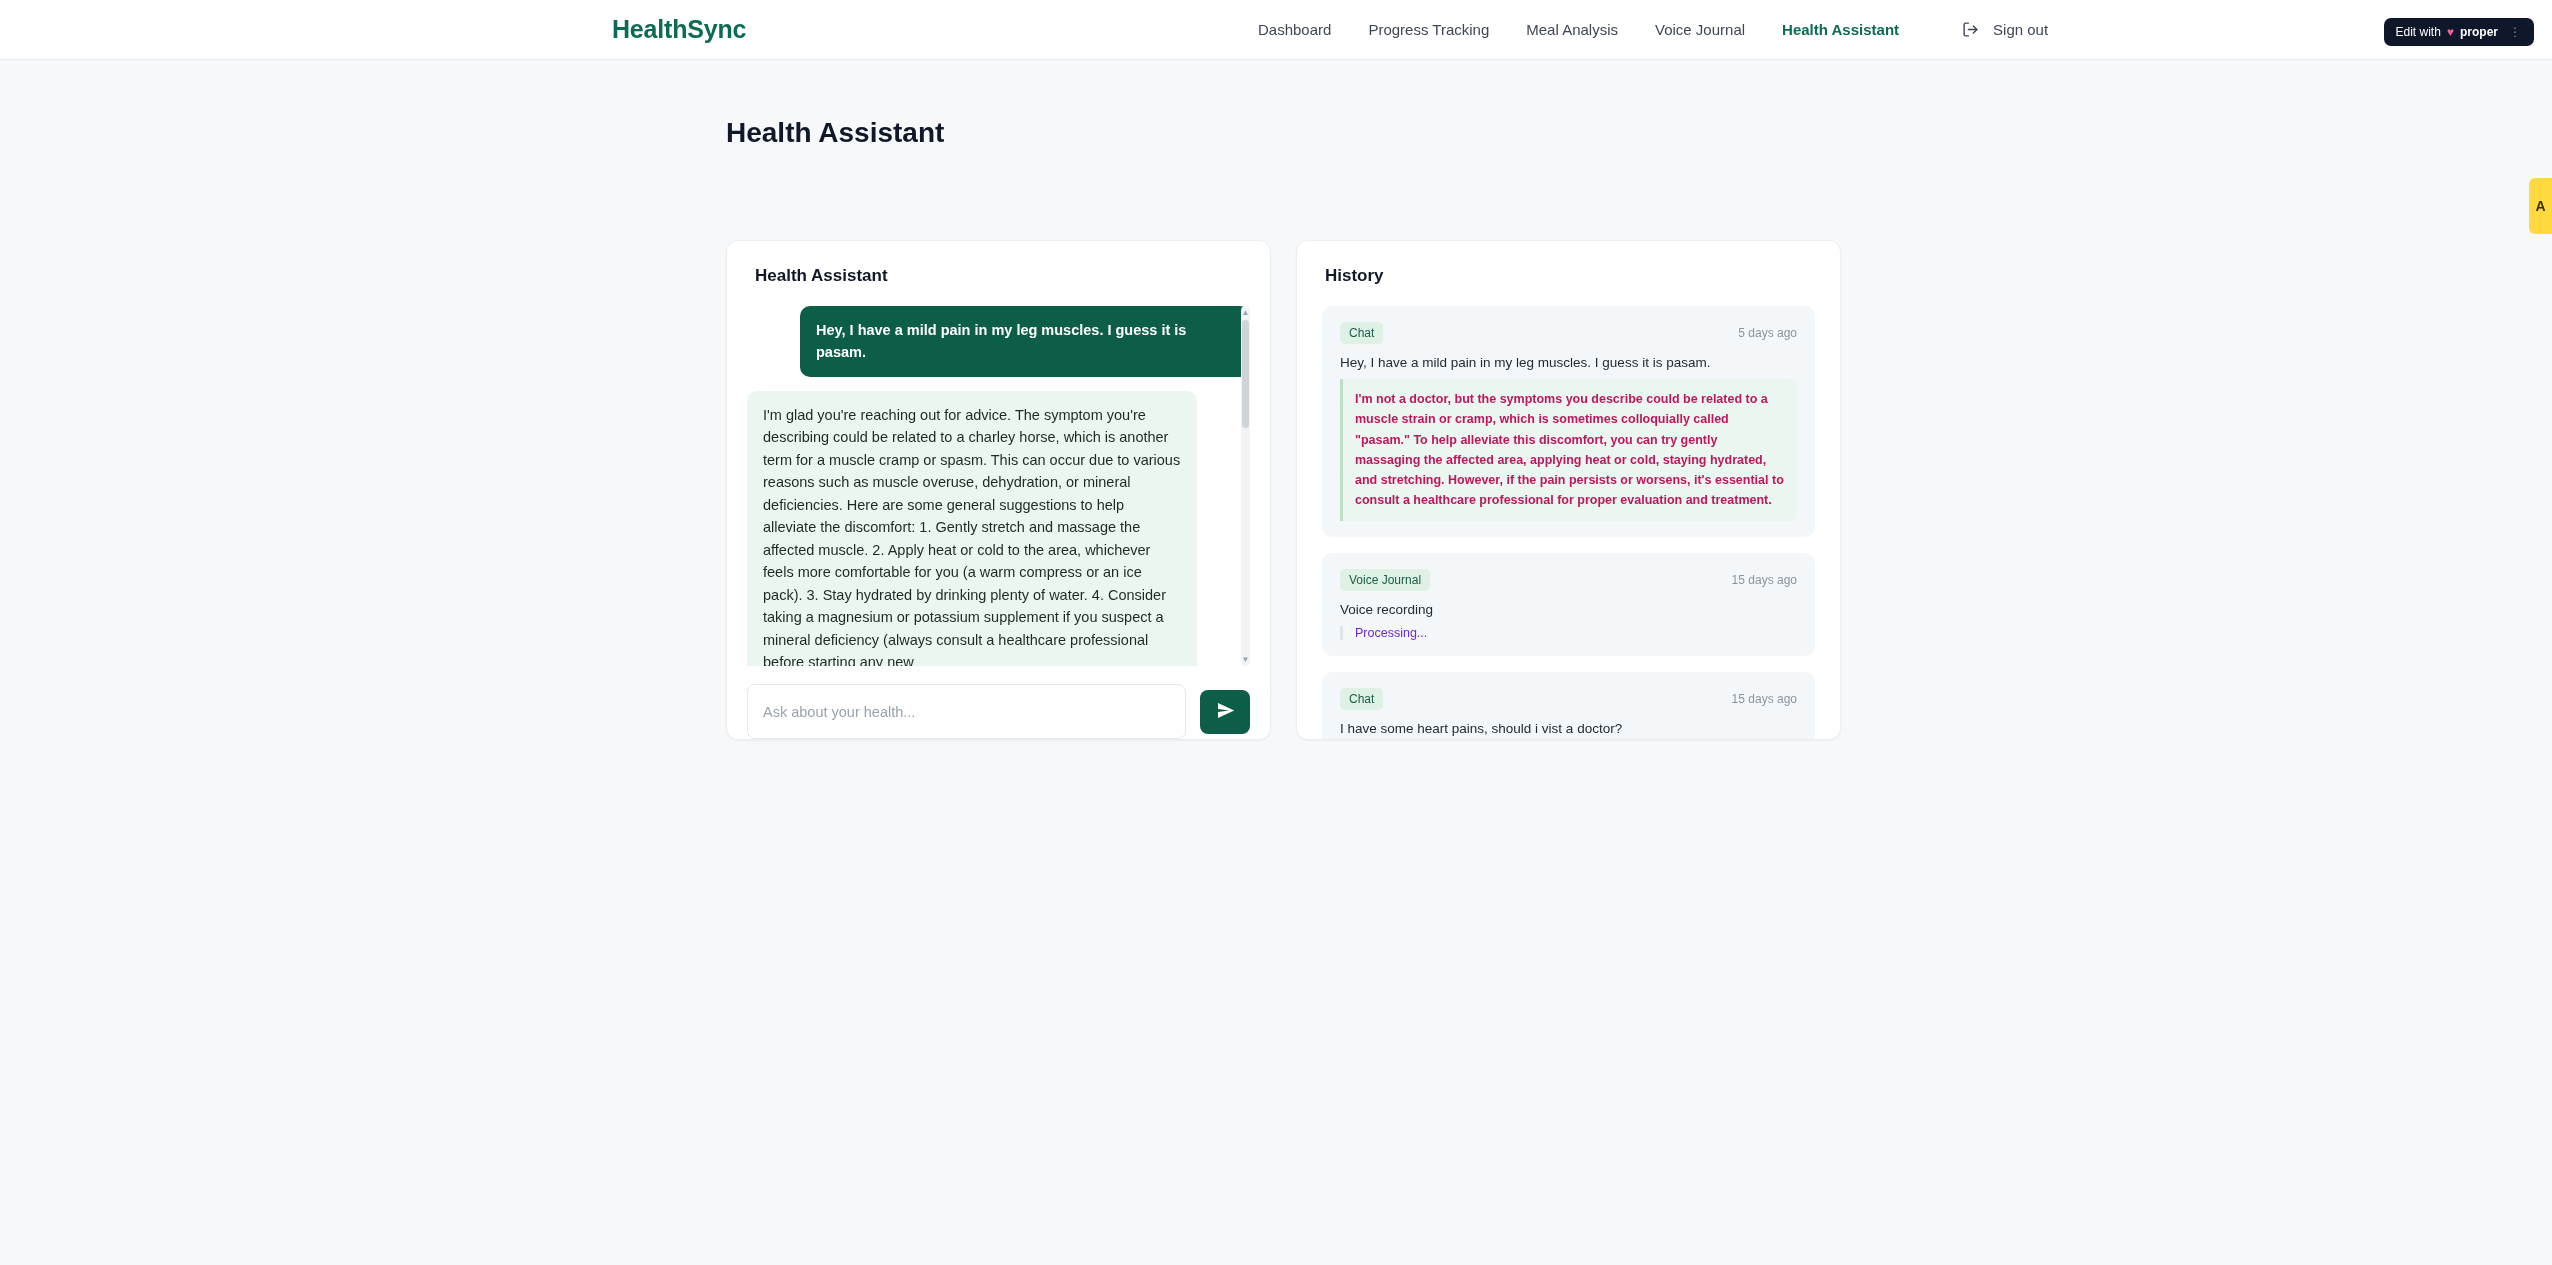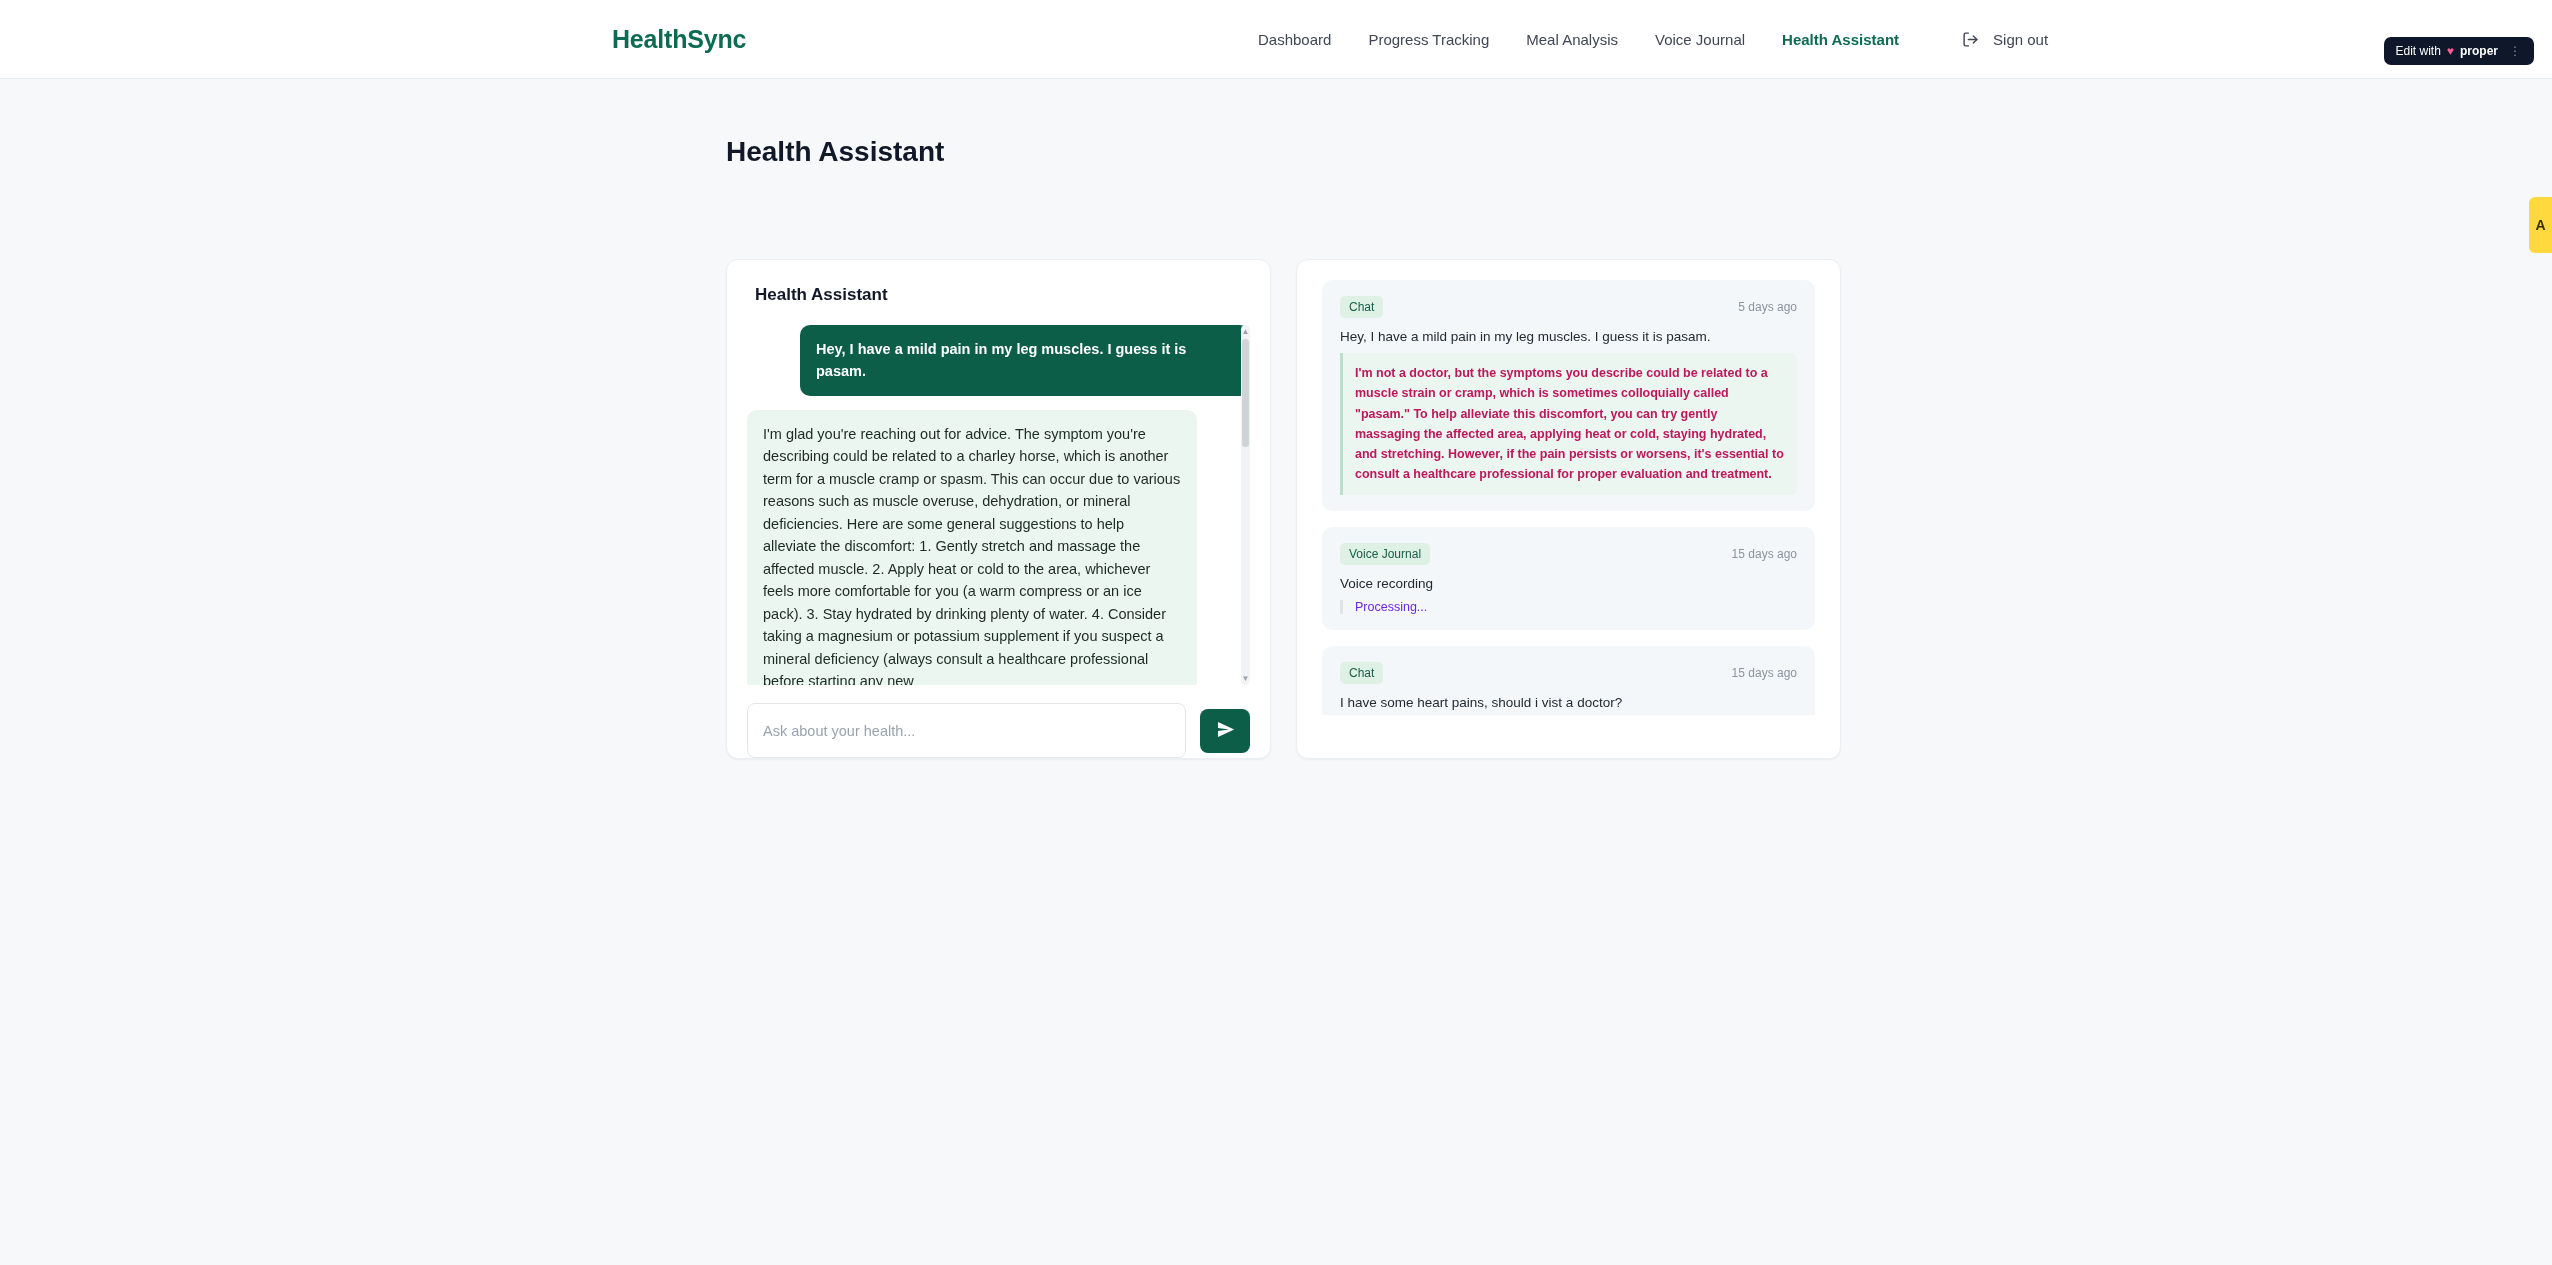--- a/index.html
+++ b/index.html
@@ -7,21 +7,21 @@
     width: 2552px;
     height: 1265px;
     background: #f7f8fa;
     font-family: "Liberation Sans", sans-serif;
     color: #1f2937;
     overflow: hidden;
   }
 
   
   .navbar {
-    height: 79px;
+    height: 60px;
     background: #ffffff;
     border-bottom: 1px solid #e9ecef;
     display: flex;
     align-items: center;
     position: relative;
     padding-left: 7px;
   }
   .brand {
     position: absolute;
     left: 612px;
@@ -331,20 +331,21 @@
           <span>
             <svg width="19" height="19" viewBox="0 0 24 24" fill="#ffffff">
               <path d="M2.5 21.5L23 12 2.5 2.5 2.5 10l14 2-14 2z"></path>
             </svg>
           </span>
         </button>
       </div>
     </div>
 
     <div class="card card-history">
+      <div class="card-title">History</div>
 
       <div class="history-list">
 
         <div class="history-item">
           <div class="history-head">
             <span class="badge">Chat</span>
             <span class="time">5 days ago</span>
           </div>
           <div class="hist-q">Hey, I have a mild pain in my leg muscles. I guess it is pasam.</div>
           <div class="hist-a">I'm not a doctor, but the symptoms you describe could be related to a muscle strain or cramp, which is sometimes colloquially called "pasam." To help alleviate this discomfort, you can try gently massaging the affected area, applying heat or cold, staying hydrated, and stretching. However, if the pain persists or worsens, it's essential to consult a healthcare professional for proper evaluation and treatment.</div>

